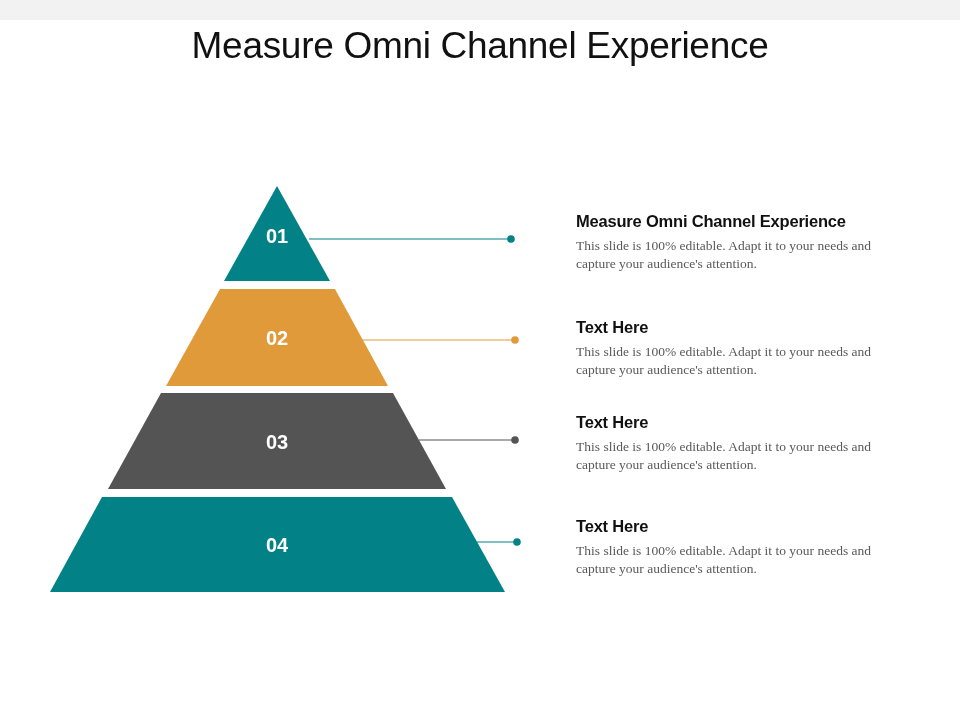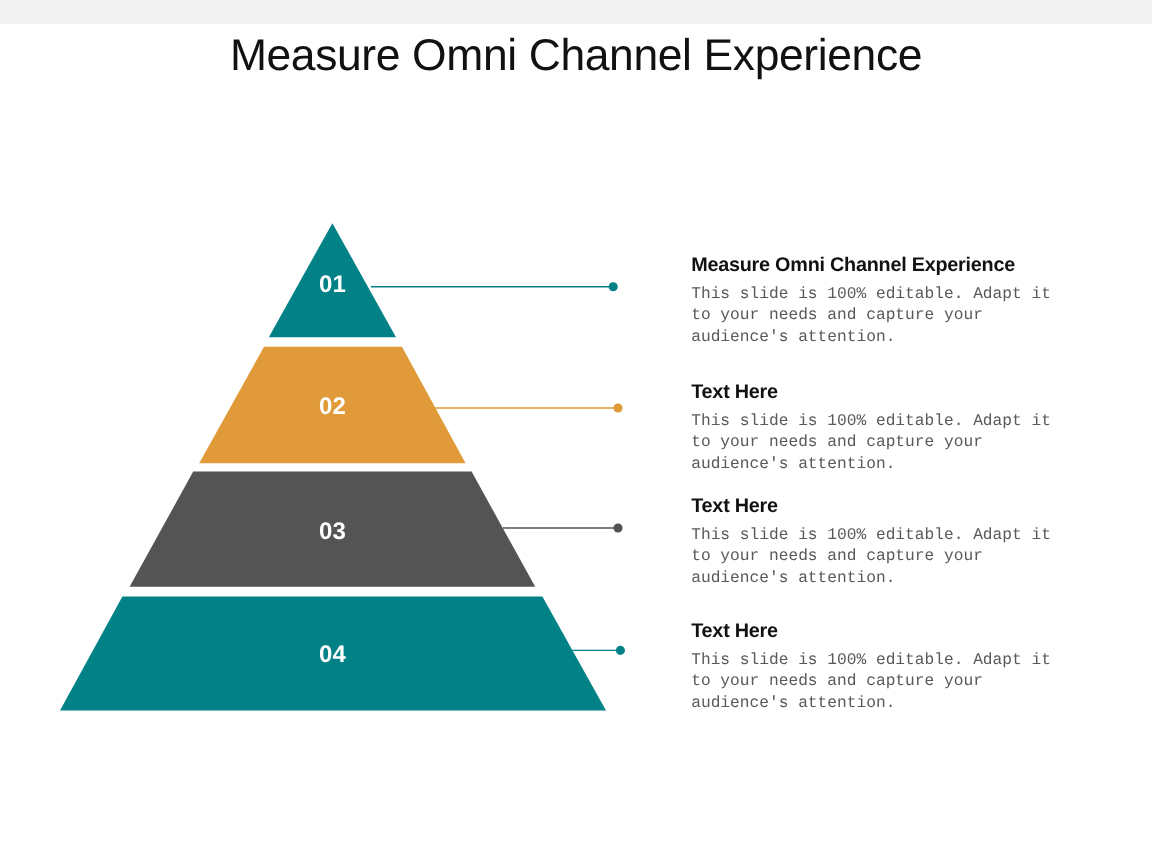--- a/index.html
+++ b/index.html
@@ -52,21 +52,21 @@
     .item-heading {
       font-family: "Liberation Sans", sans-serif;
       font-weight: bold;
       font-size: 16.5px;
       color: #111111;
       line-height: 20px;
       margin: 0 0 6px 0;
       letter-spacing: -0.2px;
     }
     .item-body {
-      font-family: Liberation Mono, monospace;
+      font-family: Liberation Serif, serif;
       font-size: 13.5px;
       color: #595959;
       line-height: 18px;
       margin: 0;
       width: 300px;
     }
   </style>
 </head>
 <body>
 

